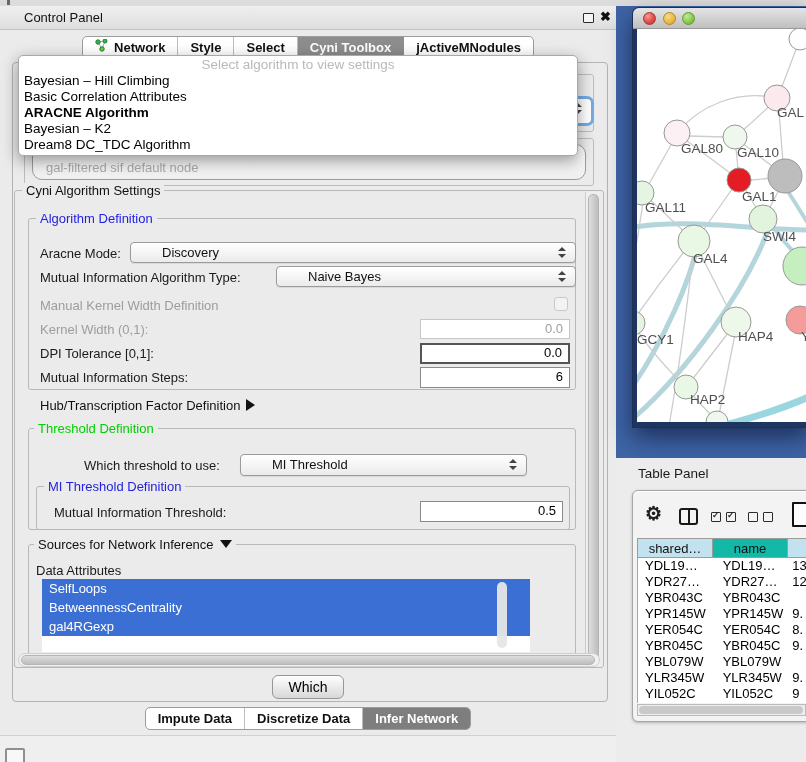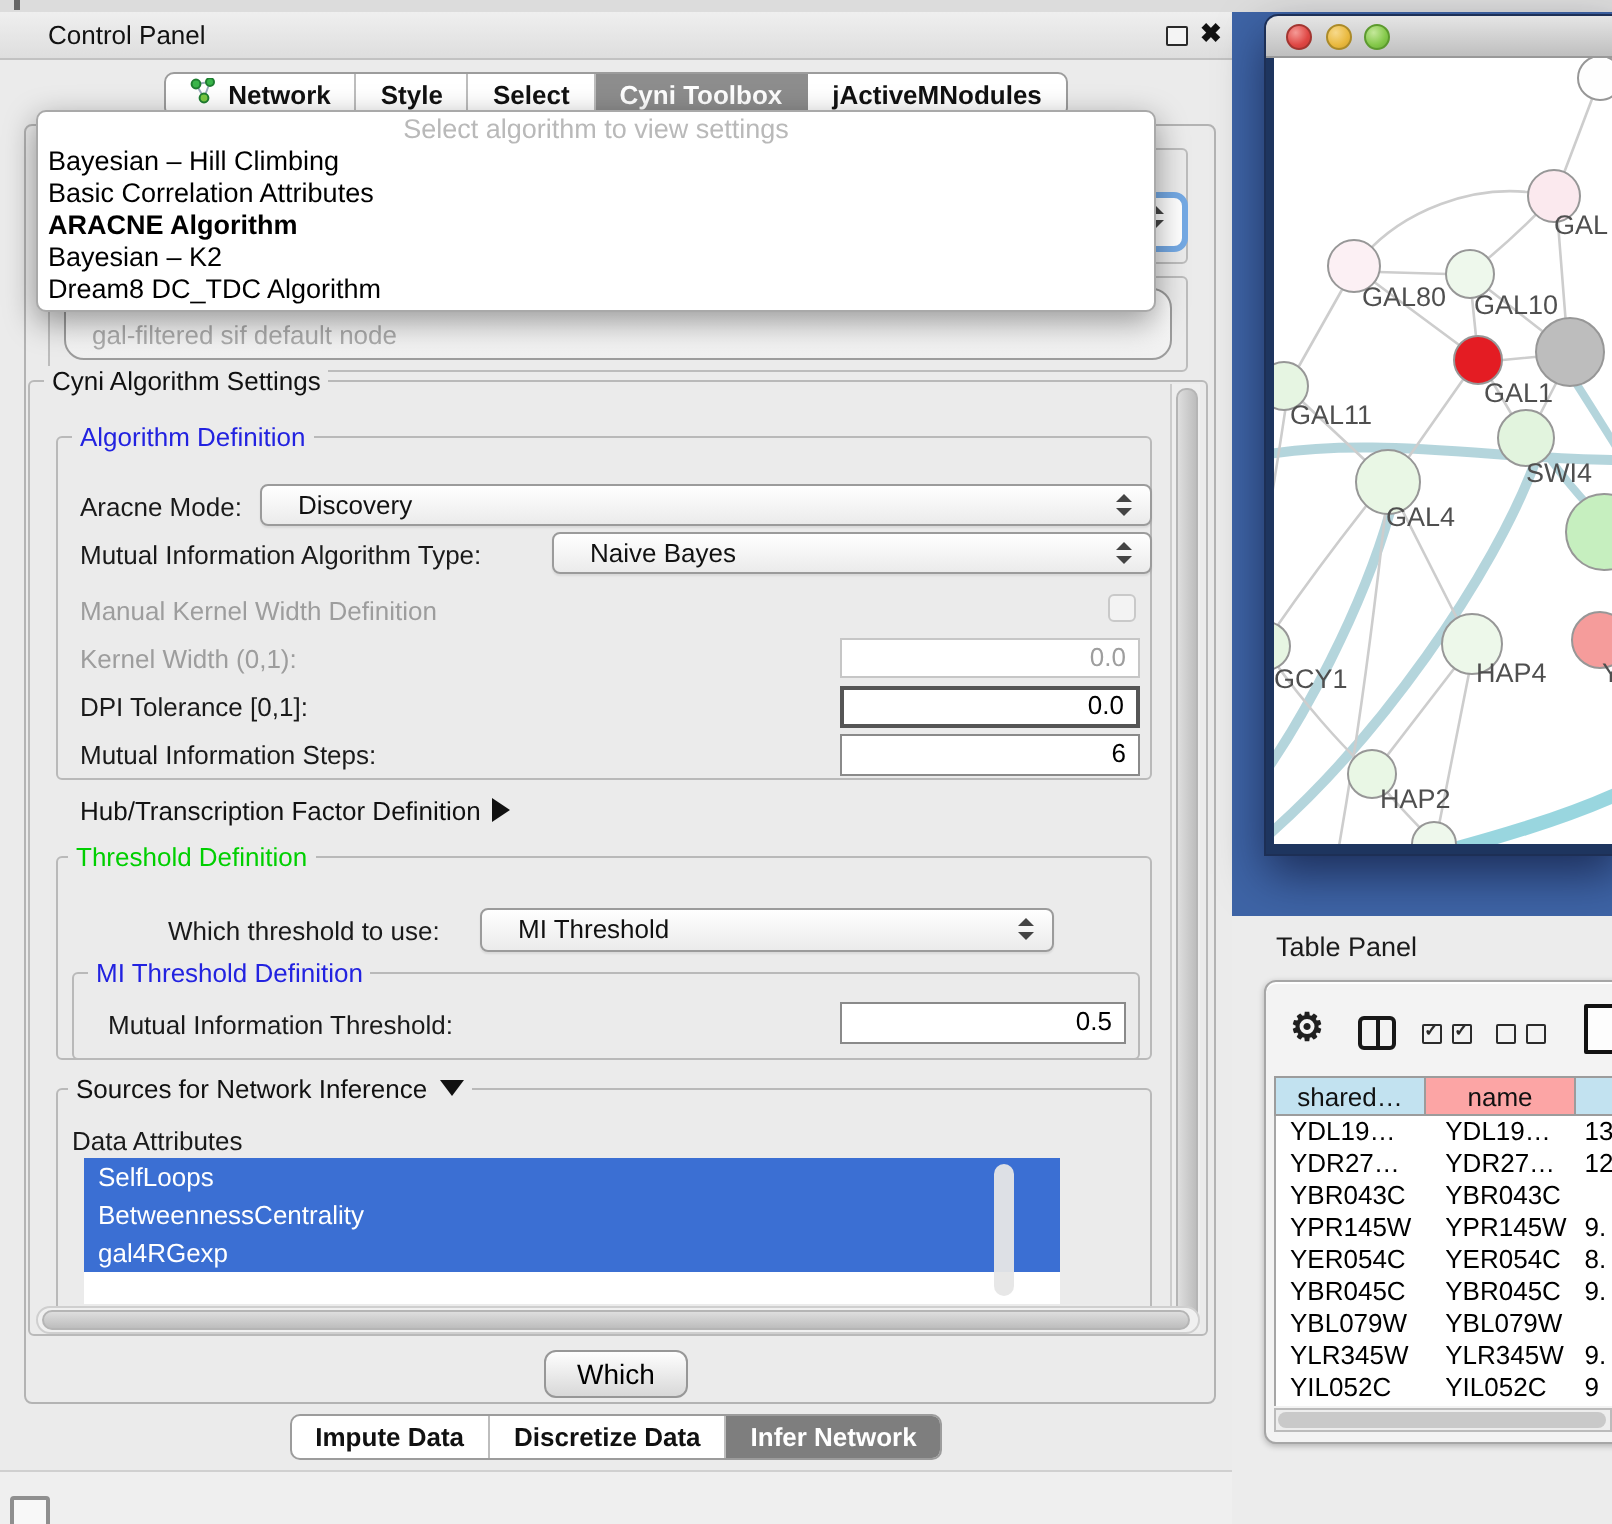--- a/index.html
+++ b/index.html
@@ -29,21 +29,21 @@
   .focus-combo{left:556px;top:96px;width:38px;height:30px;border:3px solid #74a9e4;border-radius:7px;background:#fff}
   .bg-combo{left:32px;top:144px;width:554px;height:36px;border:1px solid #9c9c9c;border-radius:10px;background:linear-gradient(#ffffff,#f0f0f0)}
   .bg-combo-text{left:46px;top:160px;font-size:13px;color:#ababab;white-space:nowrap}
   .gbox{border:1px solid #b9b9b9;border-radius:3px}
   .gtitle{position:absolute;font-size:13px;background:#ebebeb;padding:0 4px;white-space:nowrap;color:#111}
   .gtitle.blue{color:#2222e0}
   .gtitle.green{color:#00cf00}
   .lbl{position:absolute;font-size:13px;font-weight:normal;color:#1a1a1a;white-space:nowrap}
   .lbl.dis{color:#9d9d9d}
   .plain{position:absolute;font-size:13px;color:#111;white-space:nowrap}
-  .combo{position:absolute;background:linear-gradient(#ffffff,#ebebeb);border:1px solid #9b9b9b;border-radius:4px;font-size:13px;line-height:19px;padding-left:18px;color:#111;box-shadow:0 1px 1px rgba(0,0,0,.08)}
+  .combo{position:absolute;background:linear-gradient(#ffffff,#ebebeb);border:1px solid #9b9b9b;border-radius:4px;font-size:13px;line-height:19px;padding-left:31px;color:#111;box-shadow:0 1px 1px rgba(0,0,0,.08)}
   .spin{position:absolute;right:8px;top:4px;width:9px}
   .spin i{display:block;width:0;height:0;border-left:4px solid transparent;border-right:4px solid transparent}
   .spin .up{border-bottom:4.5px solid #444;margin-bottom:2.5px}
   .spin .dn{border-top:4.5px solid #444}
   .field{position:absolute;background:#fff;border:1px solid #8a8a8a;font-size:13px;text-align:right;padding:0 6px;line-height:18px;color:#000}
   .field.disabled{border-color:#c6c6c6;color:#9e9e9e}
   .field.strong{border:2px solid #555;line-height:16px}
   .cbx{position:absolute;width:14px;height:14px;border:1px solid #c9c9c9;border-radius:3px;background:#f3f3f3}
   .vscroll{left:585px;top:192px;width:15px;height:474px;background:#eeeeee;border-left:1px solid #cccccc}
   .vthumb{position:absolute;left:2px;top:2px;width:11px;height:469px;border:1px solid #b5b5b5;border-radius:5px;background:linear-gradient(90deg,#dedede,#bdbdbd)}
@@ -76,21 +76,21 @@
   .table-area{left:616px;top:458px;width:190px;height:304px;background:#ececec}
   .ta-title{position:absolute;left:22px;top:8px;font-size:13.5px;color:#1b1b1b}
   .ta-window{left:632px;top:490px;width:182px;height:232px;background:#f3f3f3;border:1px solid #a6a6a6;border-radius:6px;box-shadow:inset 0 1px 0 #fff,0 1px 3px rgba(0,0,0,.25)}
   .gear{left:645px;top:502px;font-size:19px;color:#1f1f1f;font-weight:bold}
   .col-icon{left:679px;top:508px;width:19px;height:17px;border:2px solid #181818;border-radius:3px}
   .col-icon::after{content:"";position:absolute;left:6.5px;top:0;width:2px;height:13px;background:#181818}
   .mini{position:absolute;width:10px;height:10px;border:1.6px solid #2b2b2b;border-radius:1px}
   .mini.checked::after{content:"✓";position:absolute;left:0px;top:-3px;font-size:9px;font-weight:bold;color:#2b2b2b}
   .doc-icon{left:792px;top:502px;width:17px;height:25px;border:2px solid #111;background:#fdfdfd;border-radius:1px}
   .t-head{left:637px;top:538px;display:flex}
-  .th{height:20px;line-height:19px;font-size:13px;text-align:center;background:#fca5a5;border:1px solid #9c9c9c;border-left:none;overflow:hidden;white-space:nowrap}
+  .th{height:20px;line-height:19px;font-size:13px;text-align:center;background:#14b8a6;border:1px solid #9c9c9c;border-left:none;overflow:hidden;white-space:nowrap}
   .th:first-child{border-left:1px solid #9c9c9c}
   .th.sel{background:#c2e2f0}
   .t-rows{left:637px;top:558px;width:211px;height:145px;background:#fff;border-left:1px solid #a6a6a6;overflow:hidden}
   .trow{display:flex;height:16px}
   .td{font-size:13px;line-height:16px;white-space:nowrap;overflow:hidden;color:#000}
   .ta-hscroll{left:637px;top:704px;width:169px;height:12px;background:#ededed;border:1px solid #bbb}
   .ta-hthumb{position:absolute;left:1px;top:1px;width:164px;height:8px;border-radius:4px;background:#c9c9c9}
 </style>
 </head>
 <body>

